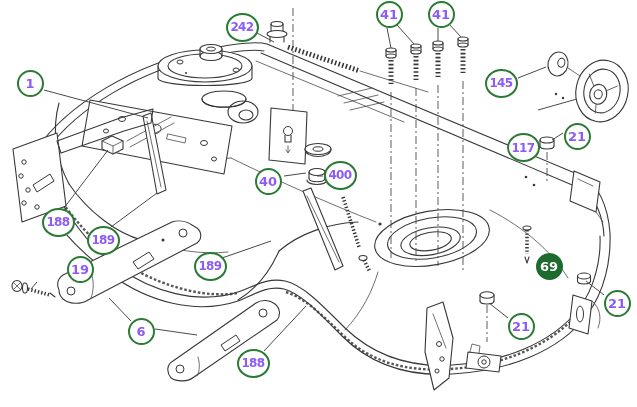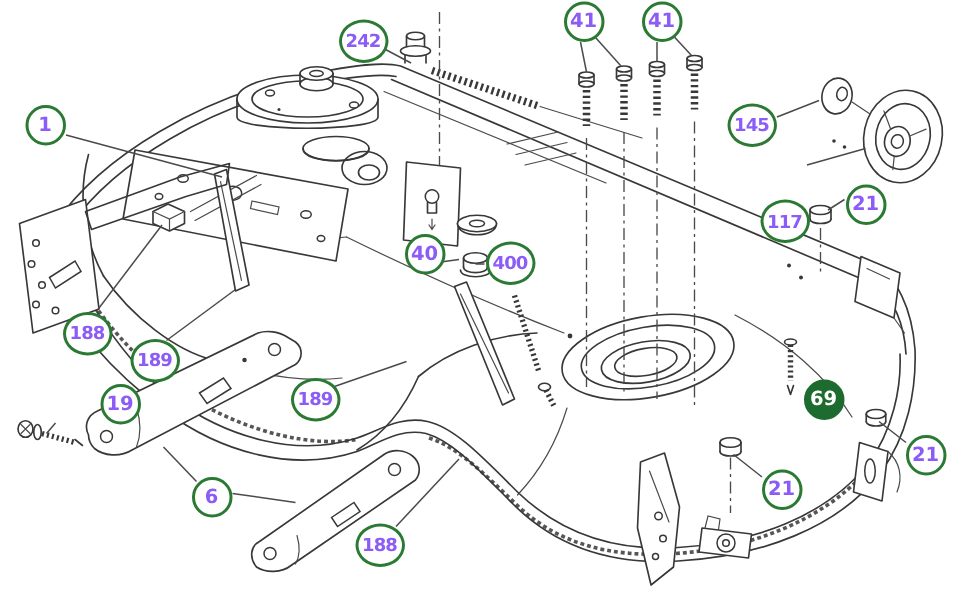--- a/index.html
+++ b/index.html
@@ -303,21 +303,21 @@
   </svg>
 
   <div id="callout-layer">
       <div class="callout std" style="left: 16.5px; top: 69.5px; width: 27px; height: 27px;">1</div>
       <div class="callout wide" style="left: 225.5px; top: 12.5px; width: 33px; height: 29px;">242</div>
       <div class="callout std" style="left: 375.5px; top: 0.5px; width: 27px; height: 27px;">41</div>
       <div class="callout std" style="left: 427.5px; top: 0.5px; width: 27px; height: 27px;">41</div>
       <div class="callout wide" style="left: 484.5px; top: 68.5px; width: 33px; height: 29px;">145</div>
       <div class="callout wide" style="left: 506.5px; top: 105px; width: 33px; height: 29px; margin-top: 28px;">117</div>
       <div class="callout std" style="left: 563.5px; top: 122.5px; width: 27px; height: 27px;">21</div>
-      <div class="callout std" style="left: 254.5px; top: 156px; width: 27px; height: 27px; margin-left: 15px;">40</div>
+      <div class="callout std" style="left: 254.5px; top: 168px; width: 27px; height: 27px;">40</div>
       <div class="callout wide" style="left: 323.5px; top: 160.5px; width: 33px; height: 29px;">400</div>
       <div class="callout wide" style="left: 41.5px; top: 207.5px; width: 33px; height: 29px;">188</div>
       <div class="callout wide" style="left: 86.5px; top: 225.5px; width: 33px; height: 29px;">189</div>
       <div class="callout wide" style="left: 193.5px; top: 251.5px; width: 33px; height: 29px;">189</div>
       <div class="callout std" style="left: 26.5px; top: 255.5px; width: 27px; height: 27px; margin-left: 40px;">19</div>
       <div class="callout std" style="left: 127.5px; top: 317.5px; width: 27px; height: 27px;">6</div>
       <div class="callout wide" style="left: 236.5px; top: 348.5px; width: 33px; height: 29px;">188</div>
       <div class="callout std filled" style="left: 535.5px; top: 240.5px; width: 27px; height: 27px;">69</div>
       <div class="callout std" style="left: 507.5px; top: 312.5px; width: 27px; height: 27px;">21</div>
       <div class="callout std" style="left: 603.5px; top: 289.5px; width: 27px; height: 27px;">21</div>

